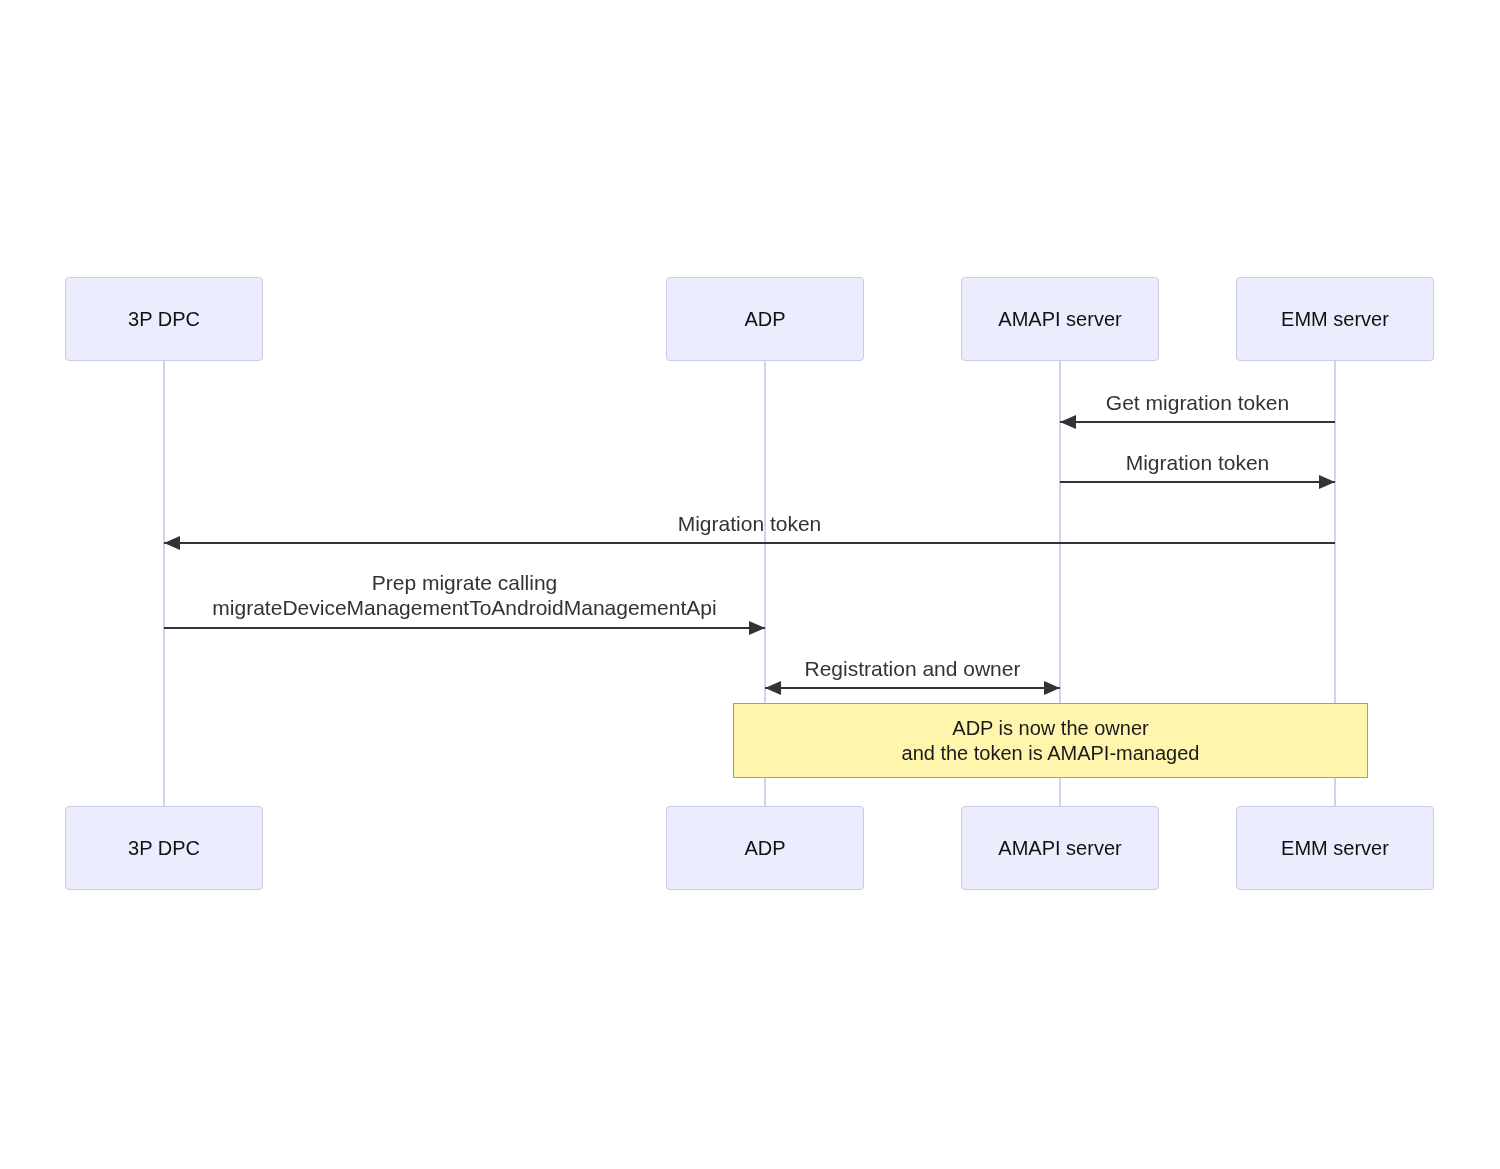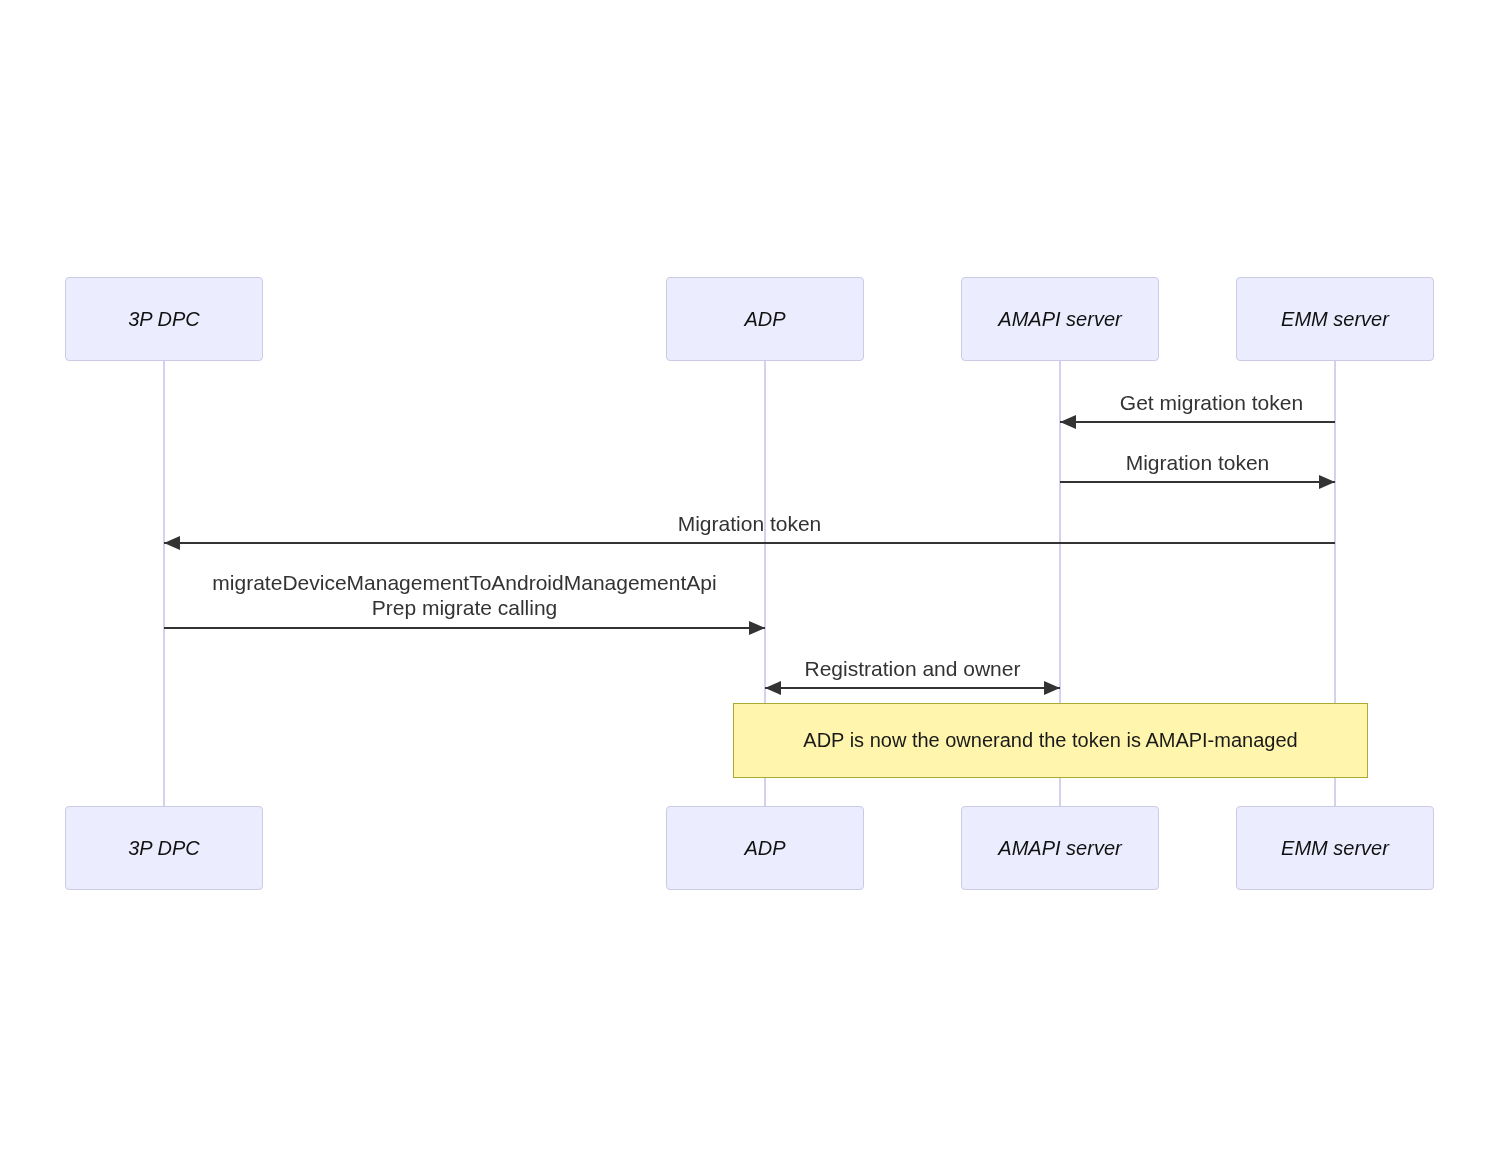--- a/index.html
+++ b/index.html
@@ -37,21 +37,20 @@
     width: 198px;
     height: 84px;
     background: var(--actor-fill);
     border: 1px solid var(--actor-border);
     border-radius: 4px;
     display: flex;
     align-items: center;
     justify-content: center;
     font-size: 20px;
     color: var(--actor-text);
-    font-style: italic;
   }
   .actor-top { top: 277px; }
   .actor-bottom { top: 806px; }
 
   .msg-label {
     position: absolute;
     text-align: center;
     font-size: 21px;
     line-height: 25px;
     color: var(--message-text);
@@ -79,20 +78,21 @@
     border-left: 16px solid var(--arrow);
   }
 
   .note-box {
     position: absolute;
     left: 733px; top: 703px;
     width: 635px; height: 75px;
     background: var(--note-fill);
     border: 1px solid var(--note-border);
     display: flex;
+    flex-direction: column;
     align-items: center;
     justify-content: center;
     font-size: 20px;
     line-height: 25px;
     color: var(--note-text);
     text-align: center;
   }
 </style>
 </head>
 <body>
@@ -110,38 +110,38 @@
   <div class="actor-box actor-top" style="left:666px;">
     <span>ADP</span>
   </div>
   <div class="actor-box actor-top" style="left:961px;">
     <span>AMAPI server</span>
   </div>
   <div class="actor-box actor-top" style="left:1236px;">
     <span>EMM server</span>
   </div>
 
-  <div class="msg-label" style="left:1060px; top:390px; width:275px;margin-left:14px;">Get migration token</div>
+  <div class="msg-label" style="left:1060px; top:390px; width:275px;">Get migration token</div>
   <div class="arrow" style="left:1060px; top:421px; width:275px;">
     <span class="arrowhead-left"></span>
   </div>
 
   <div class="msg-label" style="left:1060px; top:450px; width:275px;">Migration token</div>
   <div class="arrow" style="left:1060px; top:481px; width:275px;">
     <span class="arrowhead-right"></span>
   </div>
 
   <div class="msg-label" style="left:164px; top:511px; width:1171px;">Migration token</div>
   <div class="arrow" style="left:164px; top:542px; width:1171px;">
     <span class="arrowhead-left"></span>
   </div>
 
   <div class="msg-label" style="left:164px; top:570px; width:601px;">
+    <div>Prep migrate calling</div>
     <div>migrateDeviceManagementToAndroidManagementApi</div>
-    <div>Prep migrate calling</div>
   </div>
   <div class="arrow" style="left:164px; top:627px; width:601px;">
     <span class="arrowhead-right"></span>
   </div>
 
   <div class="msg-label" style="left:765px; top:656px; width:295px;">Registration and owner</div>
   <div class="arrow" style="left:765px; top:687px; width:295px;">
     <span class="arrowhead-left"></span>
     <span class="arrowhead-right"></span>
   </div>

